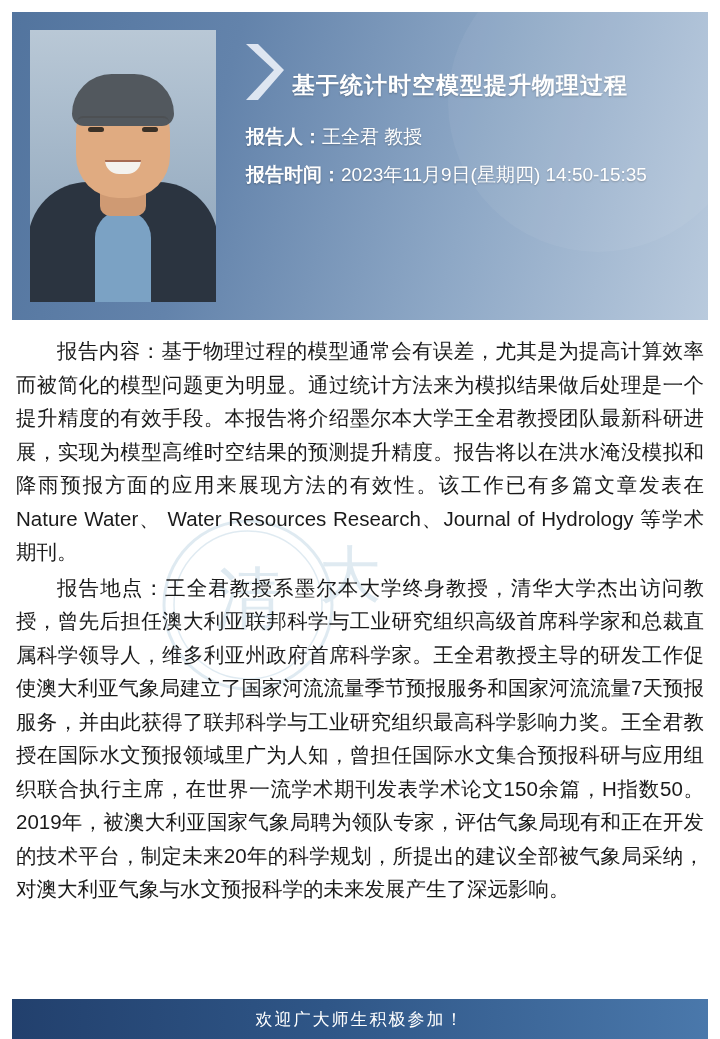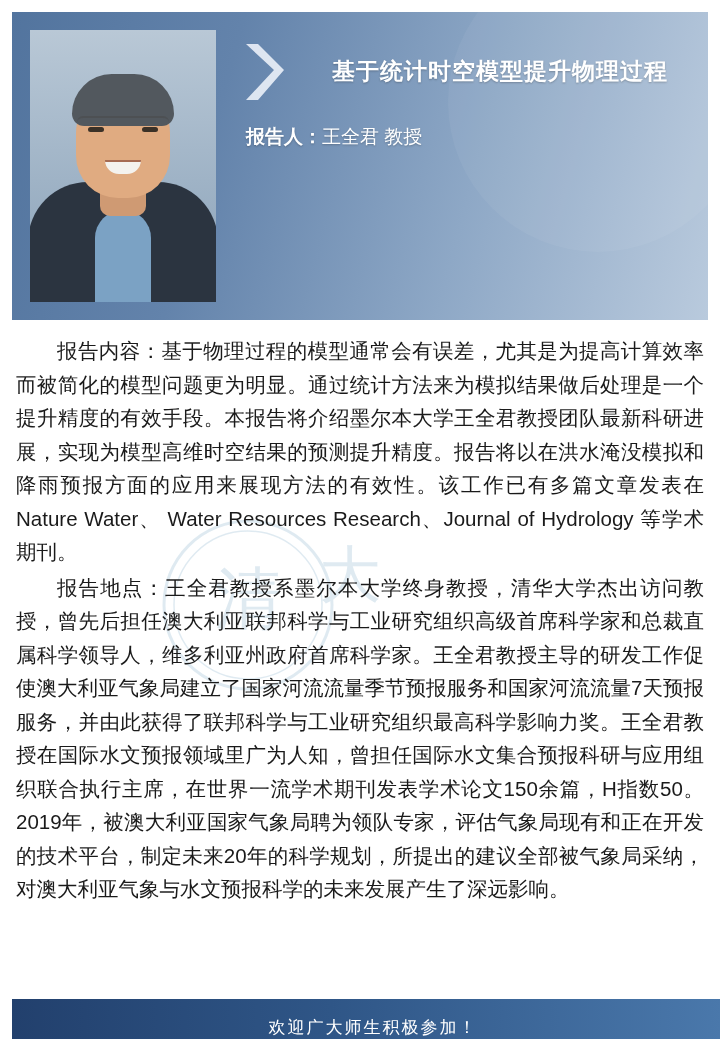--- a/index.html
+++ b/index.html
@@ -126,22 +126,21 @@
   }
 
   .header-right {
     flex: 1;
     padding: 26px 14px 0 24px;
     position: relative;
     min-width: 0;
   }
   .title-row {
     display: flex;
-    align-items: center;
-    gap: 40px;
+    align-items: flex-end;
   }
   .chev {
     flex: none;
     width: 44px;
     height: 64px;
     margin-right: 8px;
     margin-top: 2px;
     position: relative;
   }
   .chev svg { display: block; }
@@ -204,23 +203,22 @@
     position: absolute;
     left: 12px;
     bottom: 0;
     width: 696px;
     height: 40px;
     background: linear-gradient(90deg, #22406d 0%, #2f5687 45%, #4a78ab 100%);
     color: #ffffff;
     font-size: 17px;
     letter-spacing: 2px;
     display: flex;
-    align-items: flex-end;
+    align-items: center;
     justify-content: center;
-    padding-left: 13px;
   }
 </style>
 </head>
 <body>
 
 <div class="poster">
 
   <div class="header">
 
     <div class="portrait">
@@ -245,20 +243,23 @@
         </span>
         <div>
           <div class="title">基于统计时空模型提升物理过程</div>
         </div>
       </div>
 
       <div class="meta">
         <div class="meta-row">
           <span class="meta-label">报告人</span><span class="meta-sep">：</span><span class="meta-value">王全君  教授</span>
         </div>
+        <div class="meta-row">
+          <span class="meta-label">报告时间</span><span class="meta-sep">：</span><span class="meta-value">2023年11月9日(星期四) 14:50-15:35</span>
+        </div>
       </div>
     </div>
   </div>
 
   <div class="body-wrap">
 
     <span class="watermark">
       <svg width="300" height="190" viewBox="0 0 300 190">
         <circle cx="150" cy="95" r="84" fill="none" stroke="#8fb6cf" stroke-width="3"></circle>
         <circle cx="150" cy="95" r="74" fill="none" stroke="#8fb6cf" stroke-width="1.5"></circle>

